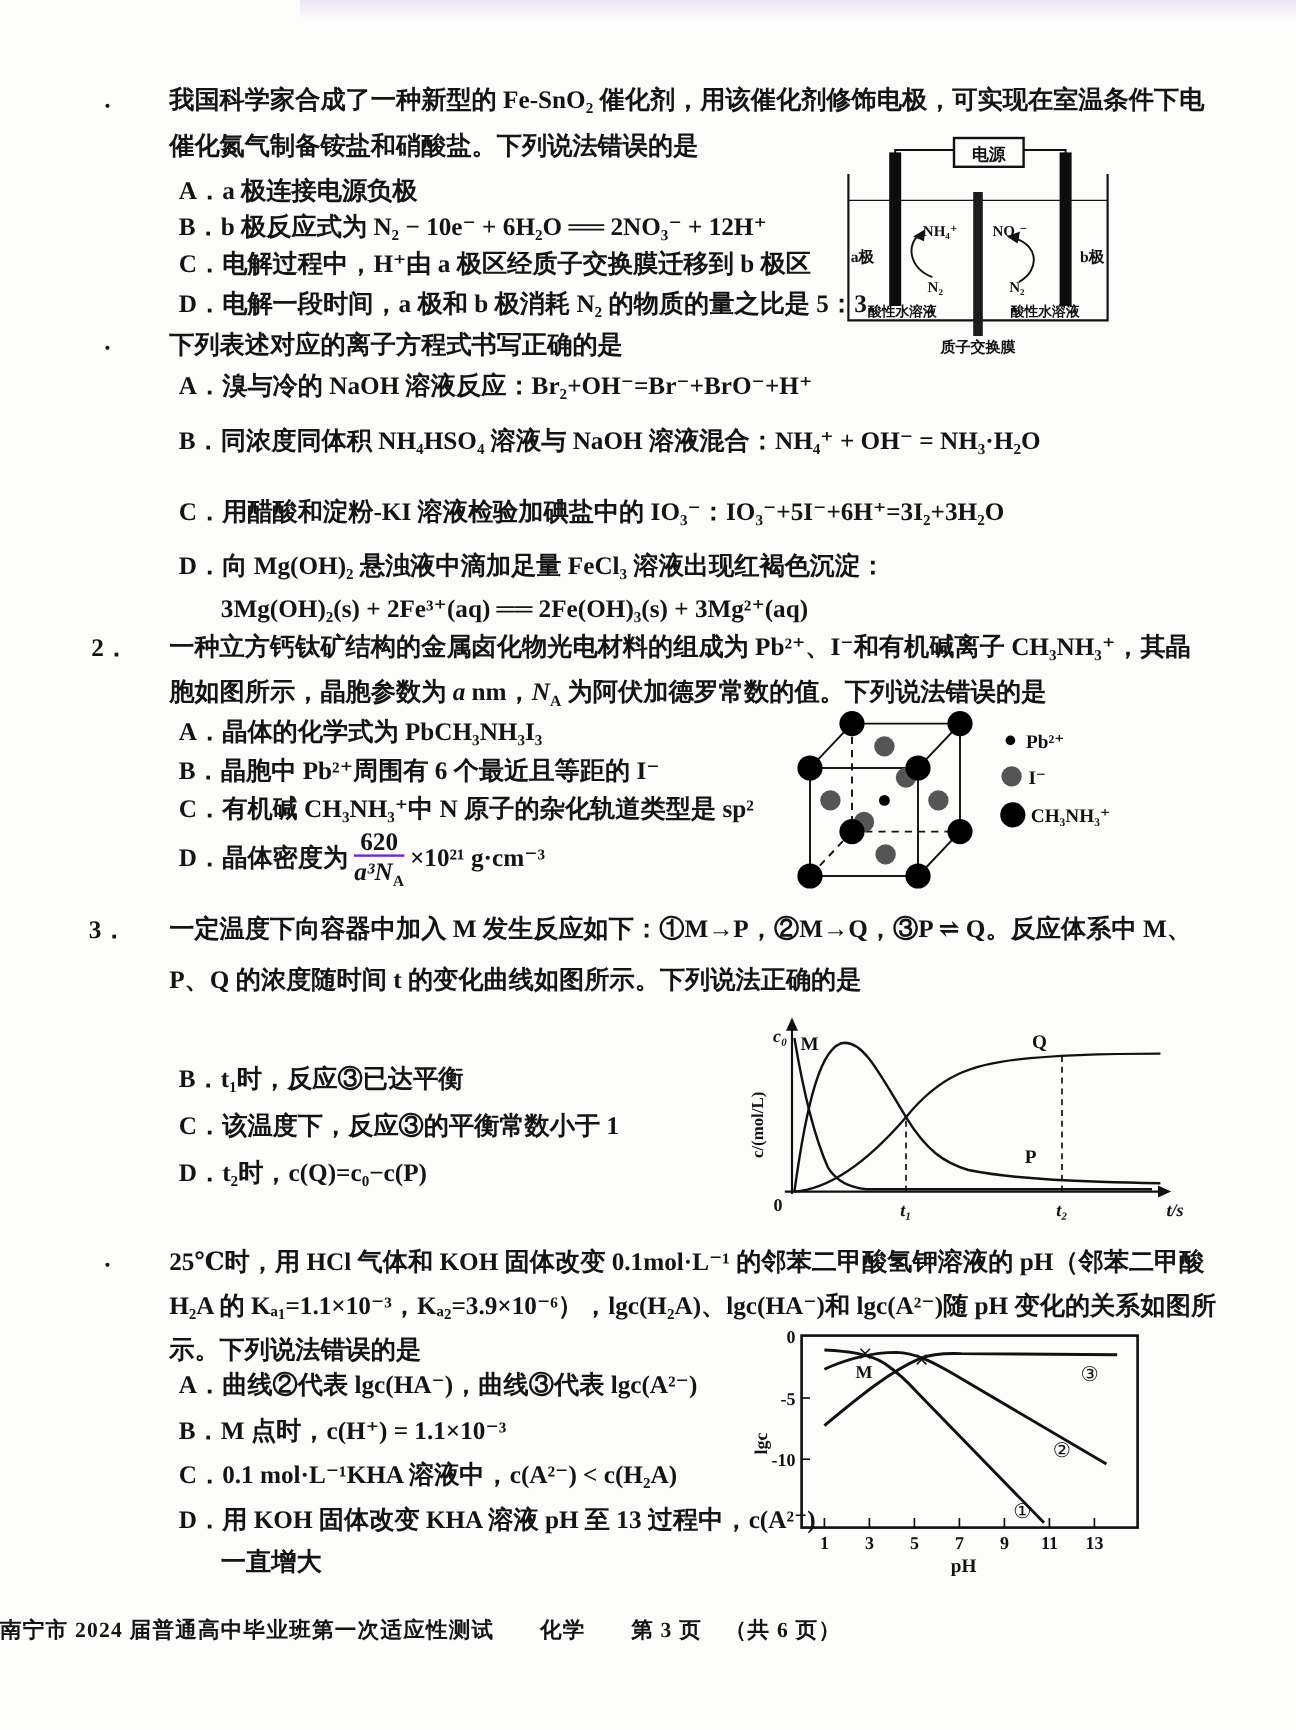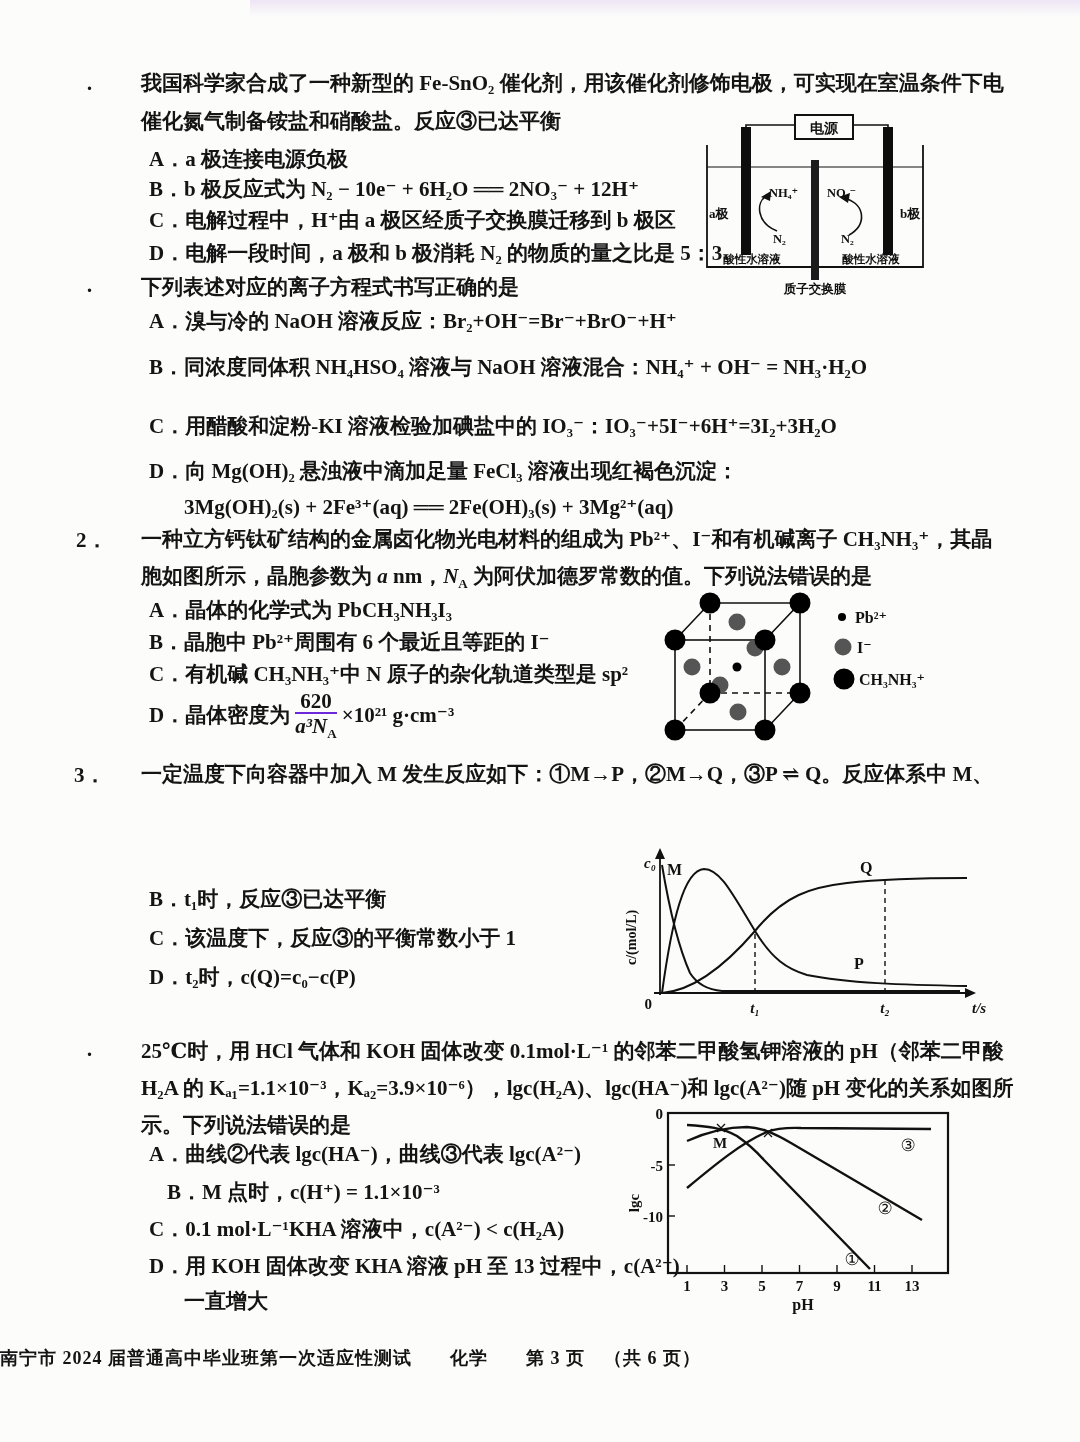--- a/index.html
+++ b/index.html
@@ -21,21 +21,21 @@
   svg text{font-family:"Liberation Serif","DejaVu Serif",serif;fill:#111;}
 </style>
 </head>
 <body>
 
 <div id="page">
   <div class="scan-top"></div>
 
   <div class="marker" style="left:86px;top:76px;">·</div>
   <div class="ln" style="left:105px;top:70px;">我国科学家合成了一种新型的 Fe-SnO₂ 催化剂，用该催化剂修饰电极，可实现在室温条件下电</div>
-  <div class="ln" style="left:105px;top:108px;">催化氮气制备铵盐和硝酸盐。反应③已达平衡</div>
+  <div class="ln" style="left:105px;top:108px;">催化氮气制备铵盐和硝酸盐。下列说法错误的是</div>
   <div class="ln" style="left:113px;top:146px;">A．a 极连接电源负极</div>
   <div class="ln" style="left:113px;top:176px;">B．b 极反应式为 N₂ − 10e⁻ + 6H₂O ══ 2NO₃⁻ + 12H⁺</div>
   <div class="ln" style="left:113px;top:207px;">C．电解过程中，H⁺由 a 极区经质子交换膜迁移到 b 极区</div>
   <div class="ln" style="left:113px;top:240px;">D．电解一段时间，a 极和 b 极消耗 N₂ 的物质的量之比是 5：3</div>
 
   <svg style="left:695px;top:105px;" width="240" height="190" viewBox="0 0 240 190">
     <rect x="100" y="10" width="58" height="24" fill="none" stroke="#111" stroke-width="2"></rect>
     <text x="129" y="28" font-size="14" font-weight="bold" text-anchor="middle">电源</text>
     <path d="M51,30 L51,20 L100,20 M158,20 L193,20 L193,30" fill="none" stroke="#111" stroke-width="1.6"></path>
     <rect x="46" y="22" width="10" height="128" fill="#0d0d0d"></rect>
@@ -111,20 +111,21 @@
     <circle cx="192" cy="32" r="4" fill="#000"></circle>
     <text x="205" y="38" font-size="16" font-weight="bold">Pb²⁺</text>
     <circle cx="193" cy="62" r="8.5" fill="#555"></circle>
     <text x="207" y="68" font-size="16" font-weight="bold">I⁻</text>
     <circle cx="194" cy="94" r="10.5" fill="#000"></circle>
     <text x="209" y="100" font-size="16" font-weight="bold">CH₃NH₃⁺</text>
   </svg>
 
   <div class="marker" style="left:74px;top:761px;">3．</div>
   <div class="ln" style="left:105px;top:761px;">一定温度下向容器中加入 M 发生反应如下：①M→P，②M→Q，③P ⇌ Q。反应体系中 M、</div>
+  <div class="ln" style="left:105px;top:803px;">P、Q 的浓度随时间 t 的变化曲线如图所示。下列说法正确的是</div>
   <div class="ln" style="left:113px;top:886px;">B．t₁时，反应③已达平衡</div>
   <div class="ln" style="left:113px;top:925px;">C．该温度下，反应③的平衡常数小于 1</div>
   <div class="ln" style="left:113px;top:964px;">D．t₂时，c(Q)=c₀−c(P)</div>
 
   <svg style="left:622px;top:845px;" width="370" height="175" viewBox="0 0 370 175">
     <line x1="38" y1="150" x2="38" y2="8" stroke="#111" stroke-width="1.8"></line>
     <polygon points="38,3 33,14 43,14" fill="#111"></polygon>
     <line x1="32" y1="148" x2="348" y2="148" stroke="#111" stroke-width="1.8"></line>
     <polygon points="354,148 343,143 343,153" fill="#111"></polygon>
     <path d="M40,20 Q52,92 68,128 Q78,144 100,146 L338,146" fill="none" stroke="#111" stroke-width="2"></path>
@@ -141,21 +142,21 @@
     <text x="133" y="168" font-size="15" font-style="italic" font-weight="bold" text-anchor="middle">t₁</text>
     <text x="263" y="168" font-size="15" font-style="italic" font-weight="bold" text-anchor="middle">t₂</text>
     <text x="350" y="168" font-size="15" font-style="italic" font-weight="bold">t/s</text>
   </svg>
 
   <div class="marker" style="left:86px;top:1042px;">·</div>
   <div class="ln" style="left:105px;top:1038px;">25℃时，用 HCl 气体和 KOH 固体改变 0.1mol·L⁻¹ 的邻苯二甲酸氢钾溶液的 pH（邻苯二甲酸</div>
   <div class="ln" style="left:105px;top:1075px;">H₂A 的 Kₐ₁=1.1×10⁻³，Kₐ₂=3.9×10⁻⁶），lgc(H₂A)、lgc(HA⁻)和 lgc(A²⁻)随 pH 变化的关系如图所</div>
   <div class="ln" style="left:105px;top:1112px;">示。下列说法错误的是</div>
   <div class="ln" style="left:113px;top:1141px;">A．曲线②代表 lgc(HA⁻)，曲线③代表 lgc(A²⁻)</div>
-  <div class="ln" style="left:131px;top:1179px;">B．M 点时，c(H⁺) = 1.1×10⁻³</div>
+  <div class="ln" style="left:113px;top:1179px;">B．M 点时，c(H⁺) = 1.1×10⁻³</div>
   <div class="ln" style="left:113px;top:1216px;">C．0.1 mol·L⁻¹KHA 溶液中，c(A²⁻) &lt; c(H₂A)</div>
   <div class="ln" style="left:113px;top:1253px;">D．用 KOH 固体改变 KHA 溶液 pH 至 13 过程中，c(A²⁻)</div>
   <div class="ln" style="left:148px;top:1288px;text-align:center;">一直增大</div>
 
   <svg style="left:625px;top:1095px;" width="390" height="225" viewBox="0 0 390 225">
     <rect x="43" y="18" width="280" height="160" fill="none" stroke="#111" stroke-width="2.2"></rect>
     <g stroke="#111" stroke-width="1.4">
       <line x1="43" y1="70" x2="50" y2="70"></line>
       <line x1="43" y1="121" x2="50" y2="121"></line>
       <line x1="62" y1="170" x2="62" y2="178"></line>

